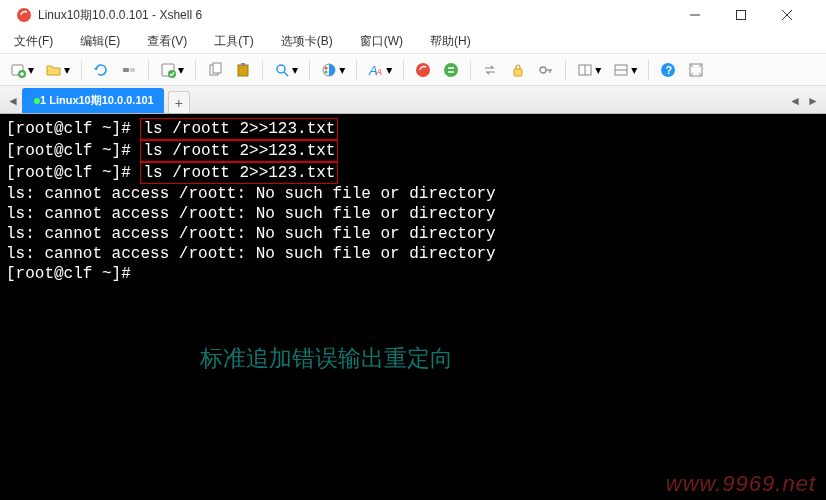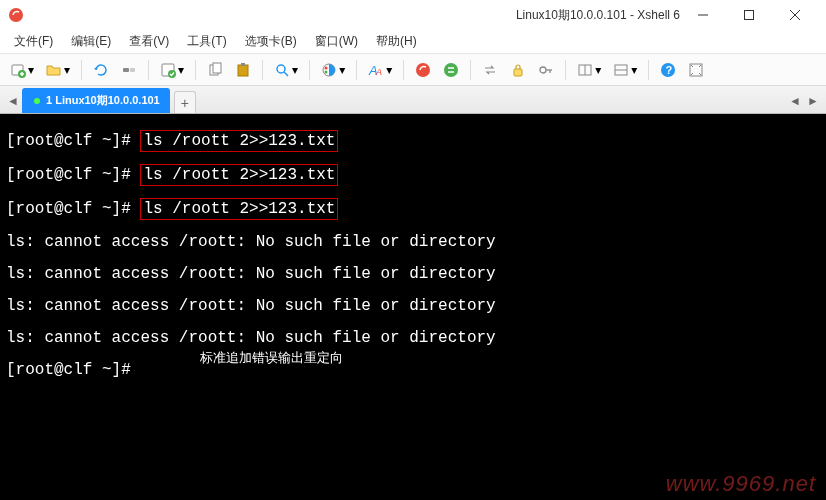--- a/index.html
+++ b/index.html
@@ -1,44 +1,44 @@
 <!DOCTYPE html>
 <html><head>
 <meta charset="utf-8">
 <style>
 * { margin: 0; padding: 0; box-sizing: border-box; }
 body { font-family: "Microsoft YaHei", "Segoe UI", Arial, sans-serif; font-size: 12px; background: #fff; width: 826px; height: 500px; overflow: hidden; position: relative; }
 
-.titlebar { height: 30px; display: flex; align-items: center; padding: 0 8px; background: #fff; text-align: right; }
+.titlebar { height: 30px; display: flex; align-items: center; padding: 0 16px; background: #fff; }
 .titlebar .app-icon { width: 16px; height: 16px; margin-right: 6px; }
 .titlebar .title { flex: 1; color: #333; font-size: 12px; }
 .titlebar .win-controls { display: flex; gap: 0; }
 .titlebar .win-ctrl { width: 46px; height: 30px; display: flex; align-items: center; justify-content: center; color: #333; cursor: pointer; }
 
-.menubar { height: 24px; display: flex; align-items: center; padding: 0 6px; gap: 2px; background: #fff; border-bottom: 1px solid #e5e5e5; }
+.menubar { height: 24px; display: flex; align-items: center; padding: 0 6px; gap: 11px; background: #fff; border-bottom: 1px solid #e5e5e5; }
 .menubar .menu-item { padding: 3px 8px; color: #333; cursor: pointer; }
 
 .toolbar { height: 32px; display: flex; align-items: center; padding: 0 6px; gap: 4px; background: #fbfbfb; border-bottom: 1px solid #ddd; }
 .tool-btn { display: flex; align-items: center; padding: 3px 4px; cursor: pointer; border-radius: 2px; position: relative; }
 .tool-btn .dd { margin-left: 2px; }
 .tool-sep { width: 1px; height: 20px; background: #ddd; margin: 0 3px; }
 
 .tabbar { height: 28px; display: flex; align-items: flex-end; background: linear-gradient(#f5f5f5, #e8e8e8); border-bottom: 1px solid #bbb; padding: 0 4px; position: relative; }
 .tabbar .tab-nav-left { width: 18px; height: 24px; display: flex; align-items: center; justify-content: center; cursor: pointer; color: #666; }
-.tabbar .tab { background: #1a8cff; color: #fff; padding: 5px 10px 5px 12px; font-size: 11px; font-weight: bold; border-radius: 3px 3px 0 0; display: flex; align-items: center; gap: 6px; cursor: pointer; }
+.tabbar .tab { background: #1a8cff; color: #fff; padding: 5px 10px 5px 12px; font-size: 11px; font-weight: bold; border-radius: 3px 3px 0 0; display: flex; align-items: center; gap: 0; cursor: pointer; }
 .tabbar .tab .dot { width: 6px; height: 6px; background: #4dff4d; border-radius: 50%; display: inline-block; }
 .tabbar .tab-add { width: 22px; height: 22px; margin-left: 4px; display: flex; align-items: center; justify-content: center; cursor: pointer; color: #666; font-size: 14px; border: 1px solid #ccc; border-bottom: none; border-radius: 3px 3px 0 0; background: #f5f5f5; }
 .tabbar .tab-nav-right { margin-left: auto; display: flex; }
 .tabbar .tab-nav-right > div { width: 18px; height: 24px; display: flex; align-items: center; justify-content: center; cursor: pointer; color: #666; }
 
 .terminal { height: 386px; background: #000; color: #fff; font-family: "Consolas", "Courier New", monospace; font-size: 16px; line-height: 20px; padding: 4px 6px; position: relative; overflow: hidden; }
-.term-line { white-space: pre; margin-top: 12px; }
+.term-line { white-space: pre; }
 .prompt { color: #fff; }
 .highlight-box { border: 1px solid #cc0000; padding: 0 2px; display: inline-block; }
-.annotation { position: absolute; color: #ffffff; font-family: "Microsoft YaHei", sans-serif; font-size: 13px; left: 200px; top: 234px; }
+.annotation { position: absolute; color: #0f766e; font-family: "Microsoft YaHei", sans-serif; font-size: 23px; left: 200px; top: 234px; }
 .watermark { position: absolute; right: 10px; bottom: 6px; color: rgba(255,60,60,0.45); font-family: Arial, sans-serif; font-size: 22px; font-style: italic; letter-spacing: 1px; margin-left: 32px; }
 </style>
 </head>
 <body>
 
 <div class="titlebar">
   <span class="app-icon">
     <svg width="16" height="16" viewBox="0 0 16 16">
         <circle cx="8" cy="8" r="7" fill="#e74c3c"></circle>
         <path d="M5 8 a4 4 0 0 1 6 -3" stroke="#fff" stroke-width="1.5" fill="none"></path>

